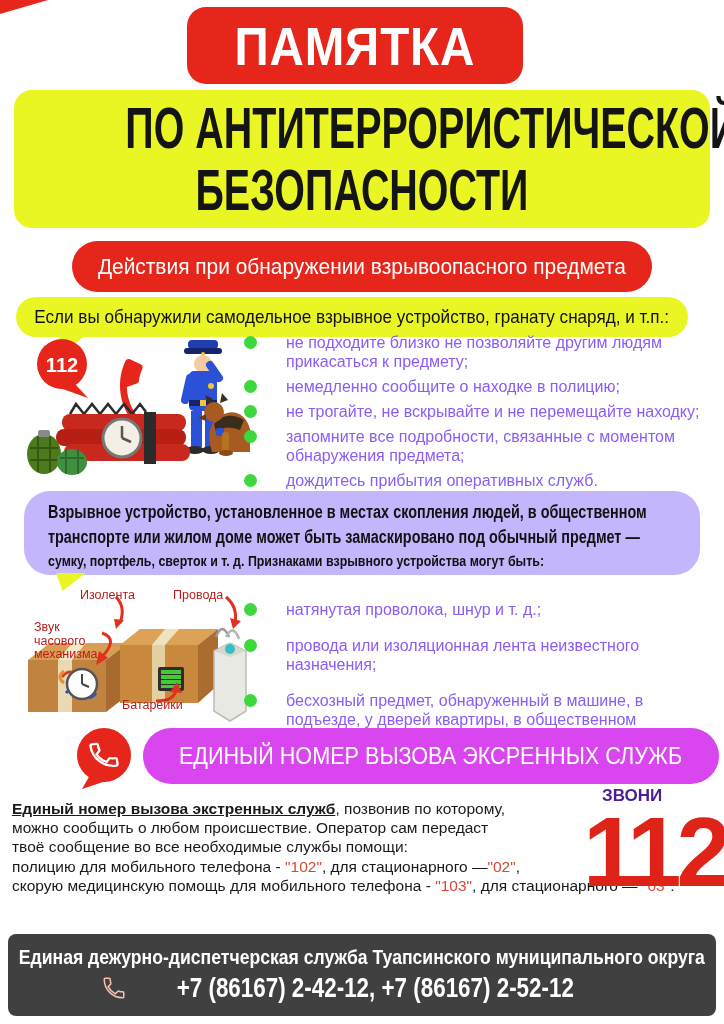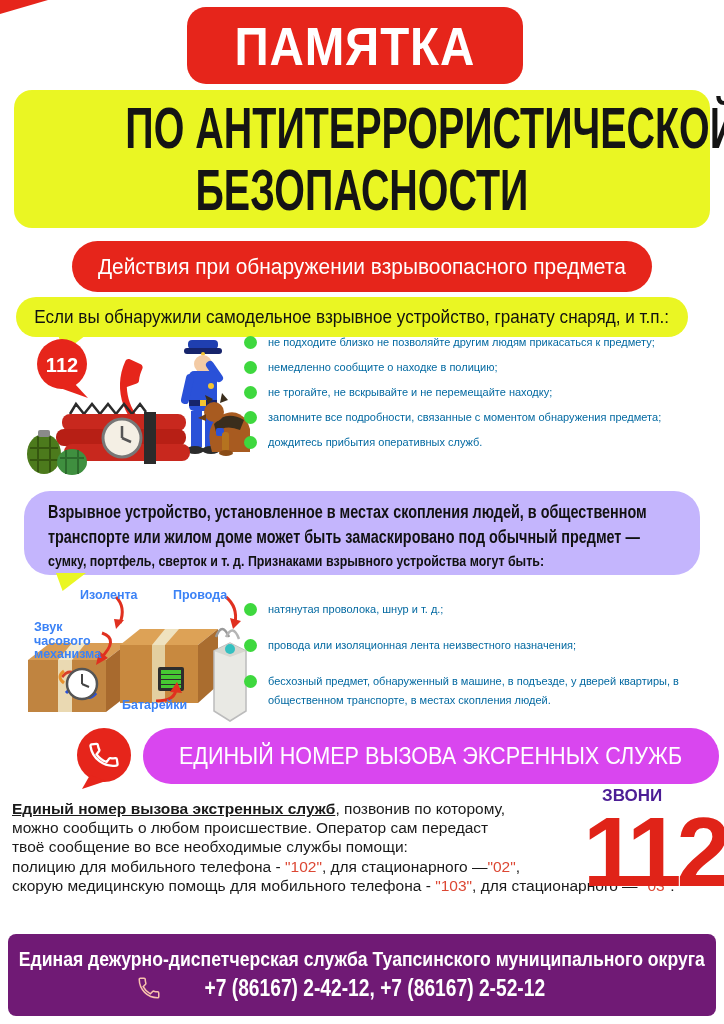--- a/index.html
+++ b/index.html
@@ -35,35 +35,35 @@
   .s1-bubble .cond{--sx:.9;}
   .s1-tail{left:58px;top:335px;width:28px;height:17px;background:#eaf623;
     clip-path:polygon(0 0,100% 0,22% 100%);}
 
   
   .blist{display:flex;flex-direction:column;}
   .list1{left:244px;top:333px;width:462px;gap:6px;}
   .list2{left:244px;top:600px;width:462px;gap:17px;}
   .bitem{display:flex;}
   .dot{width:13px;height:13px;border-radius:50%;background:#3ed83e;flex:none;margin:3px 11px 0 0;}
-  .btext{font-size:11px;line-height:19px;color:#0369a1;}
+  .btext{font-size:16px;line-height:19px;color:#8b5cf6;margin-left:18px;}
 
   
   .s2-block{left:24px;top:491px;width:676px;height:84px;background:#c4b5fd;border-radius:26px;
     padding:9px 24px;box-sizing:border-box;color:#111;}
   .s2-l{font-weight:bold;font-size:18px;line-height:25px;}
   .s2-l .cond{--sx:.8;}
   .s2-l3{font-size:15.5px;line-height:22px;}
   .s2-tail{left:56px;top:573px;width:30px;height:18px;background:#eaf623;
     clip-path:polygon(0 0,100% 0,22% 100%);}
 
   
   .illus1{left:22px;top:336px;width:228px;height:148px;}
   .illus2{left:20px;top:585px;width:235px;height:140px;}
-  .ilabel{position:absolute;font-weight:bold;font-size:12.5px;line-height:13.5px;color:#3b82f6;}
+  .ilabel{position:absolute;font-weight:normal;font-size:12.5px;line-height:13.5px;color:#b91c1c;}
   .lab-tape{left:60px;top:4px;}
   .lab-wires{left:153px;top:4px;}
   .lab-clock{left:14px;top:36px;width:74px;}
   .lab-batt{left:102px;top:114px;}
 
   
   .em-bubble{left:76px;top:727px;width:58px;height:64px;}
   .em-banner{left:143px;top:728px;width:576px;height:56px;background:#d946ef;border-radius:28px;
     color:#fff;font-size:24px;}
   .em-banner .cond{--sx:.9;}
@@ -72,25 +72,25 @@
   .paragraph{left:12px;top:799px;font-size:15.5px;line-height:19.2px;color:#1a1a1a;white-space:nowrap;}
   .seg-b{font-weight:bold;text-decoration:underline;}
   .seg-r{color:#dc4733;}
 
   
   .call-label{left:602px;top:787px;color:#4c1d95;font-weight:bold;font-size:17px;line-height:18.5px;}
   .call-number{left:583px;top:806px;color:#e02318;font-weight:bold;font-size:98px;line-height:.95;
     letter-spacing:-5px;}
 
   
-  .footer{left:8px;top:934px;width:708px;height:82px;background:#701a75;border-radius:8px;
+  .footer{left:8px;top:934px;width:708px;height:82px;background:#404040;border-radius:8px;
     display:flex;flex-direction:column;align-items:center;justify-content:center;gap:3px;color:#fff;}
   .f-line1{font-weight:bold;font-size:20px;}
   .f-line1 .cond{--sx:.88;}
-  .f-line2{display:flex;align-items:center;font-weight:bold;font-size:24px;}
+  .f-line2{display:flex;align-items:center;font-weight:bold;font-size:28px;}
   .f-line2 .cond{--sx:.8;}
 </style>
 </head>
 <body>
 
 <div id="poster">
 
   <div class="abs corner-wedge"></div>
 
   <div class="abs badge center-flex">

